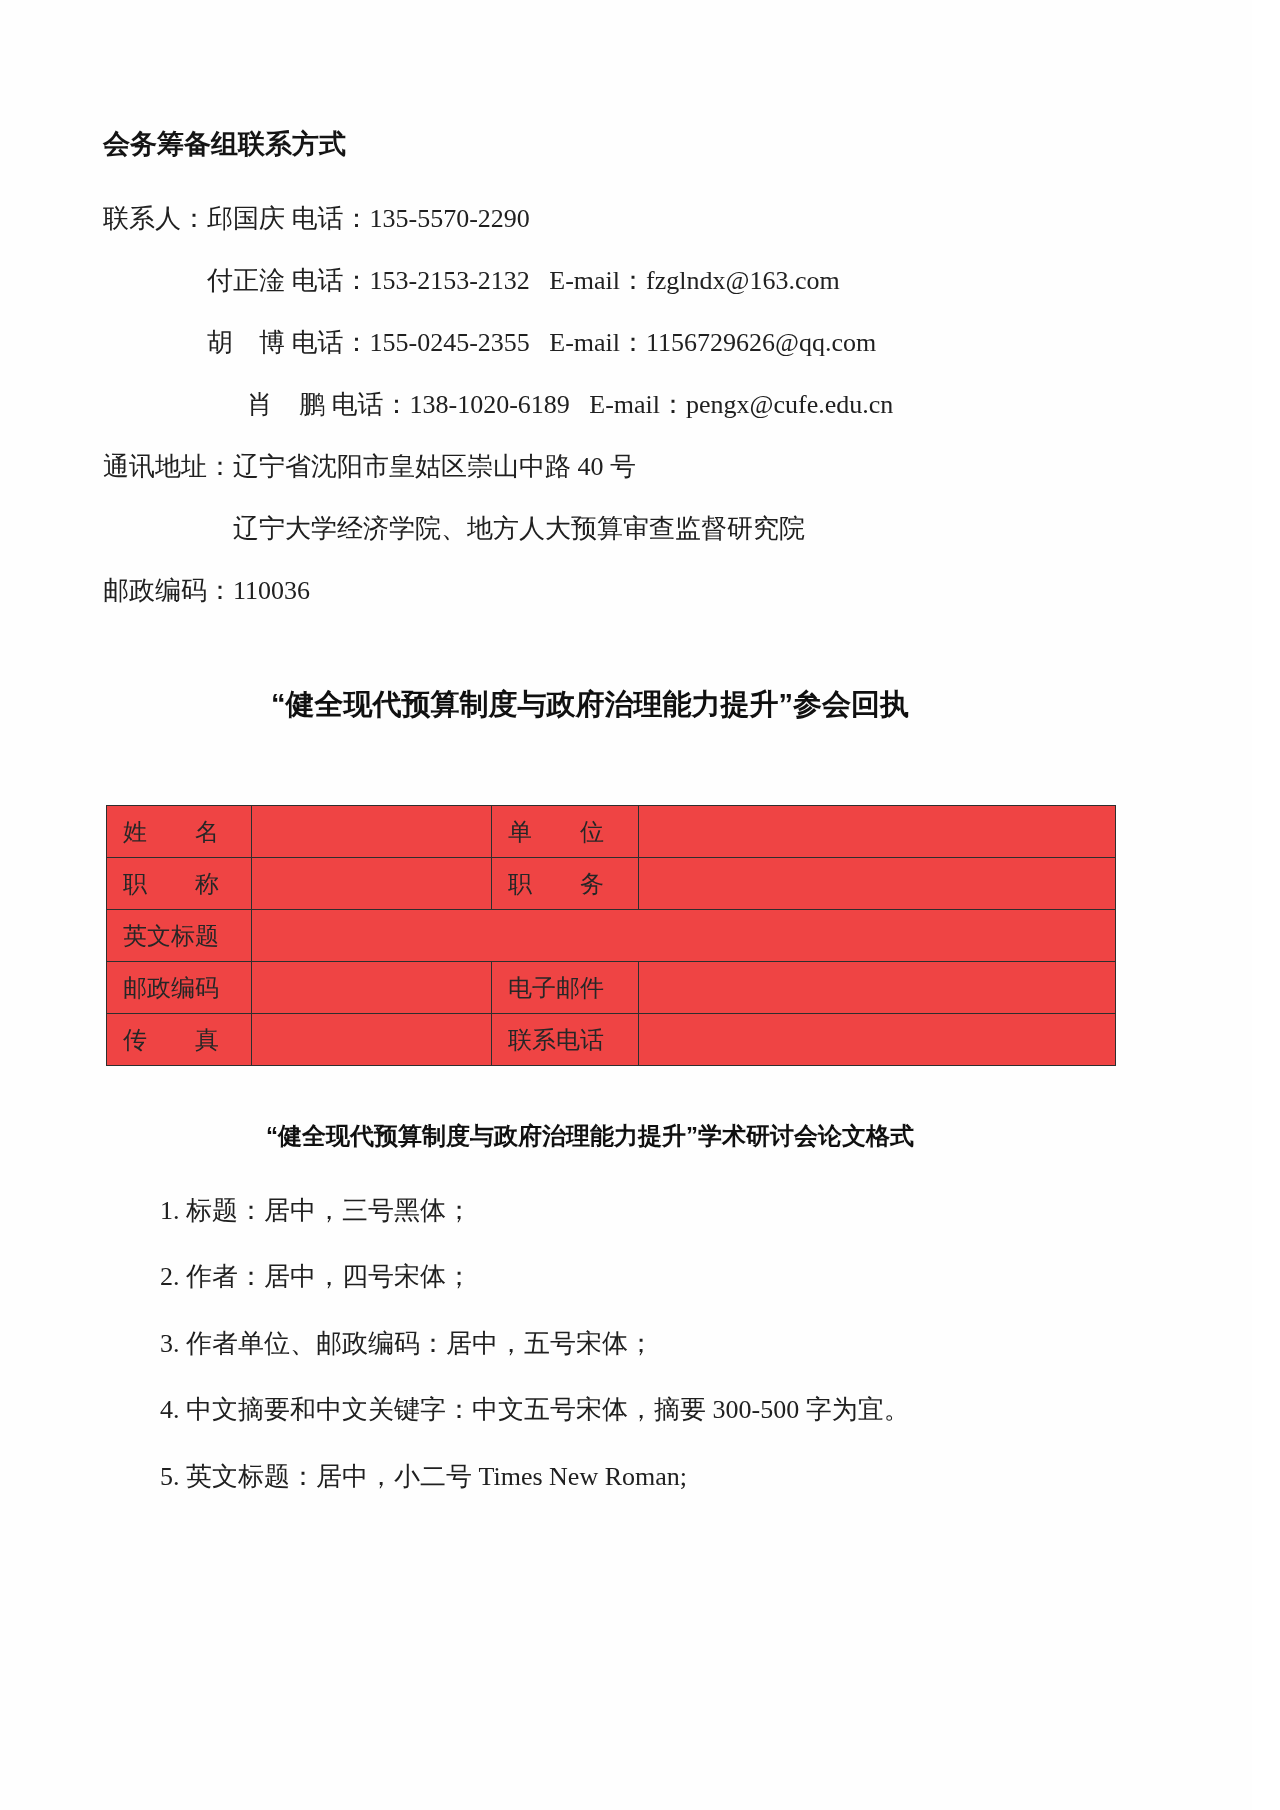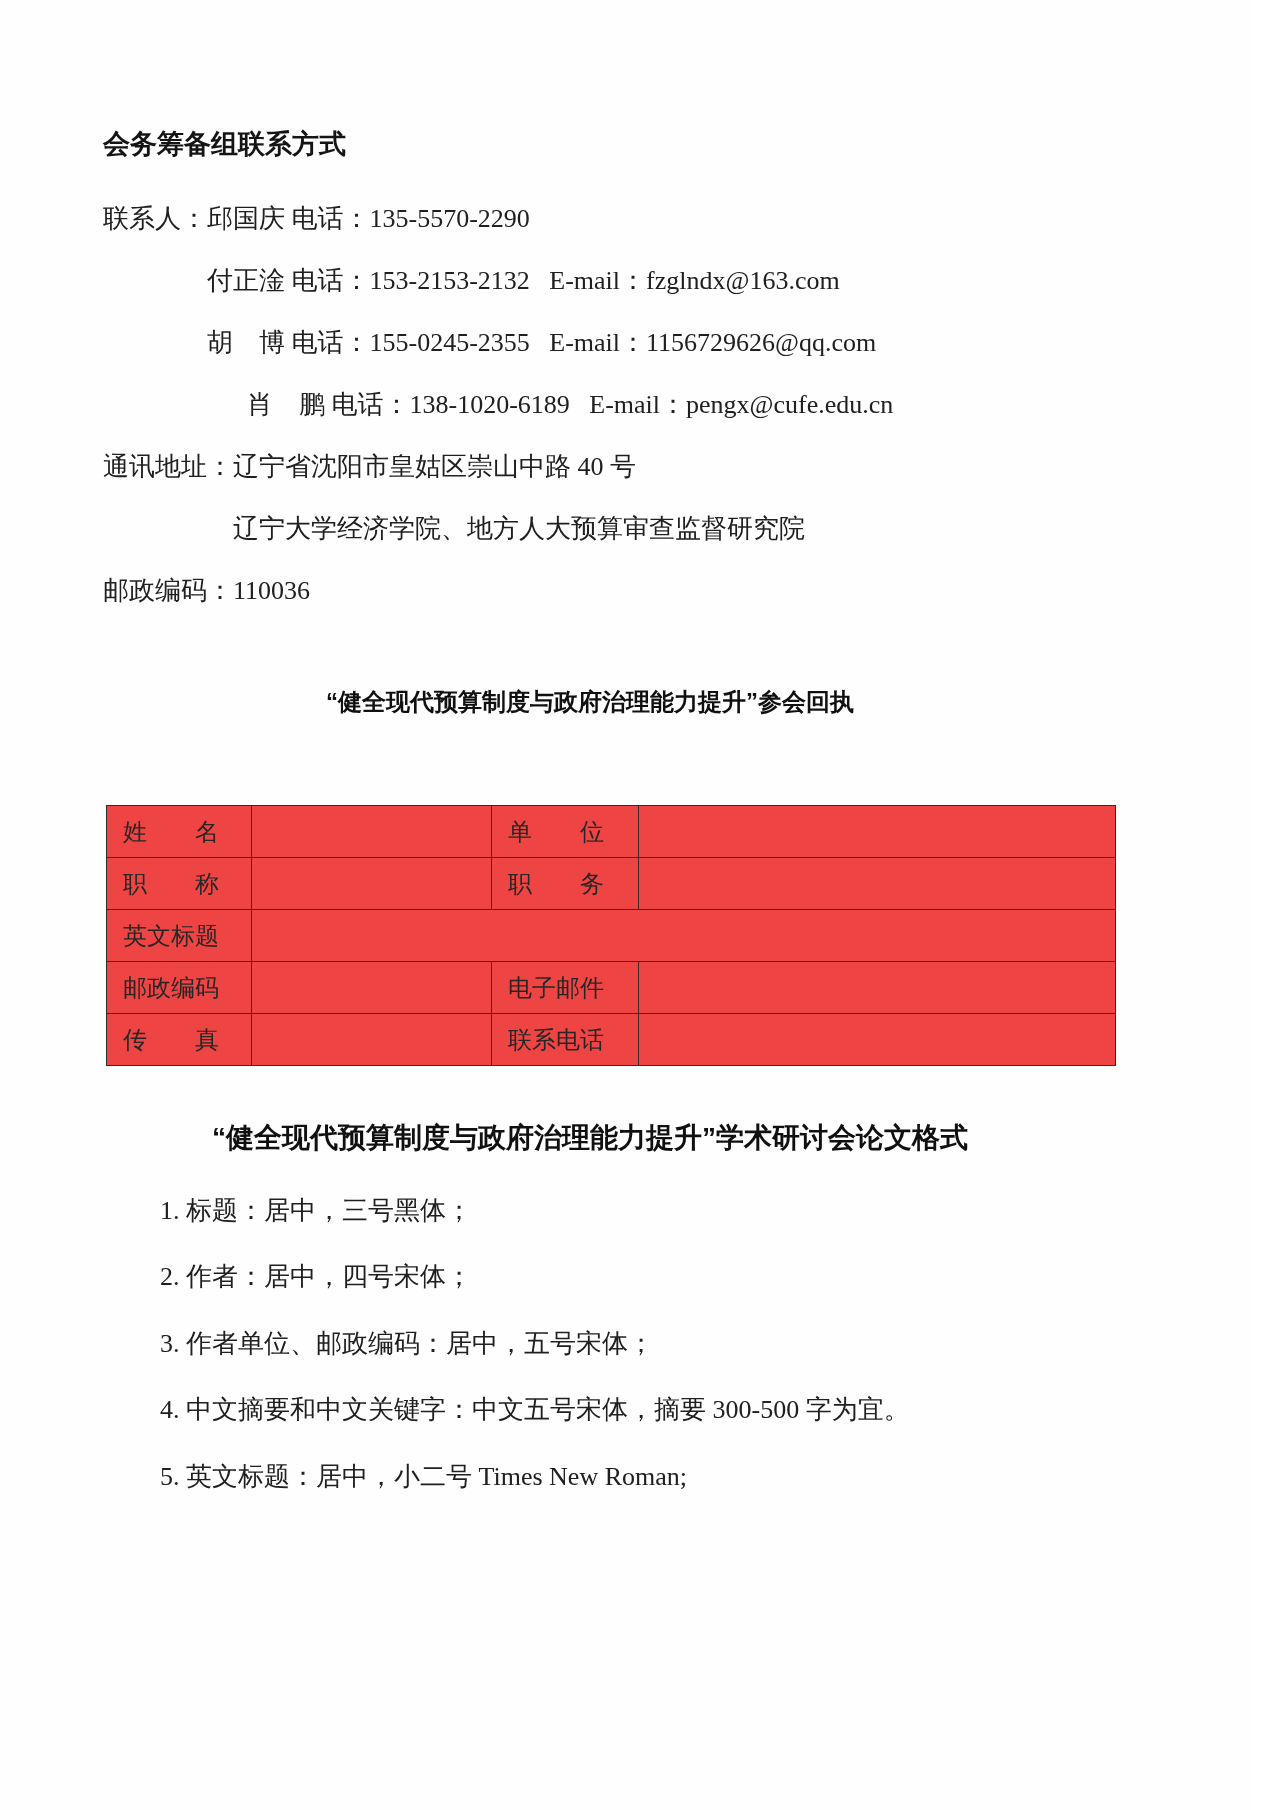--- a/index.html
+++ b/index.html
@@ -35,21 +35,21 @@
   }
   .center-band {
     position: absolute;
     left: 10px;
     width: 1160px;
     text-align: center;
   }
   .section-title {
     font-family: "Liberation Sans", "DejaVu Sans", sans-serif;
     font-weight: bold;
-    font-size: 24px;
+    font-size: 29px;
     line-height: 1.15;
     color: #101010;
     white-space: pre-wrap;
   }
   .reply-table {
     position: absolute;
     left: 106px;
     top: 805px;
     width: 1009px;
     border-collapse: collapse;
@@ -136,21 +136,21 @@
       <tr>
         <td>传　　真</td>
         <td></td>
         <td>联系电话</td>
         <td></td>
       </tr>
     </tbody>
   </table>
 
   <div class="center-band" style="top:1122px;">
-    <span class="section-title" style="font-size:28px;">“健全现代预算制度与政府治理能力提升”学术研讨会论文格式</span>
+    <span class="section-title" style="font-size:24px;">“健全现代预算制度与政府治理能力提升”学术研讨会论文格式</span>
   </div>
 
   <div class="format-item" style="top:1197px;">1. 标题：居中，三号黑体；</div>
 
   <div class="format-item" style="top:1263px;">2. 作者：居中，四号宋体；</div>
 
   <div class="format-item" style="top:1330px;">3. 作者单位、邮政编码：居中，五号宋体；</div>
 
   <div class="format-item" style="top:1396px;">4. 中文摘要和中文关键字：中文五号宋体，摘要 300-500 字为宜。</div>
 

